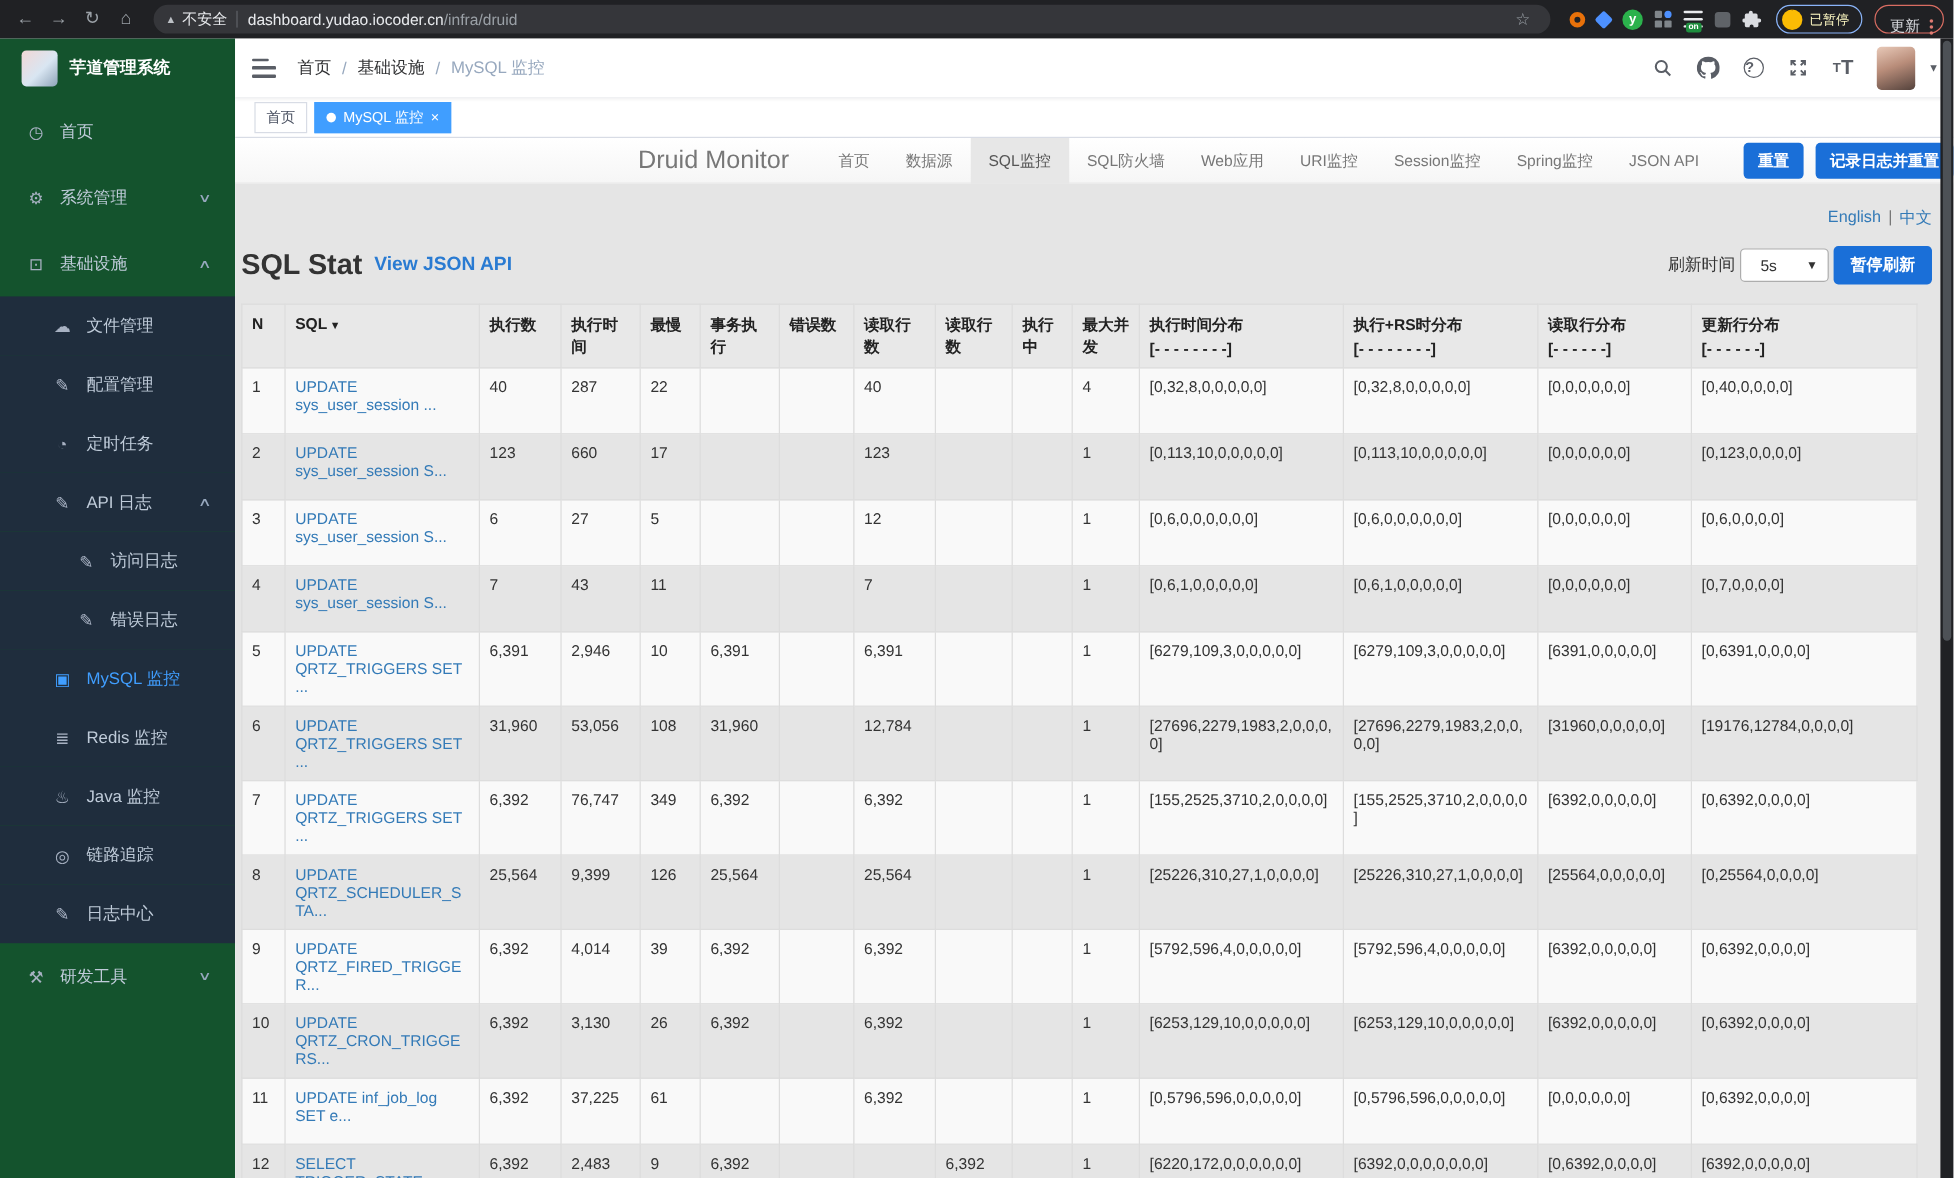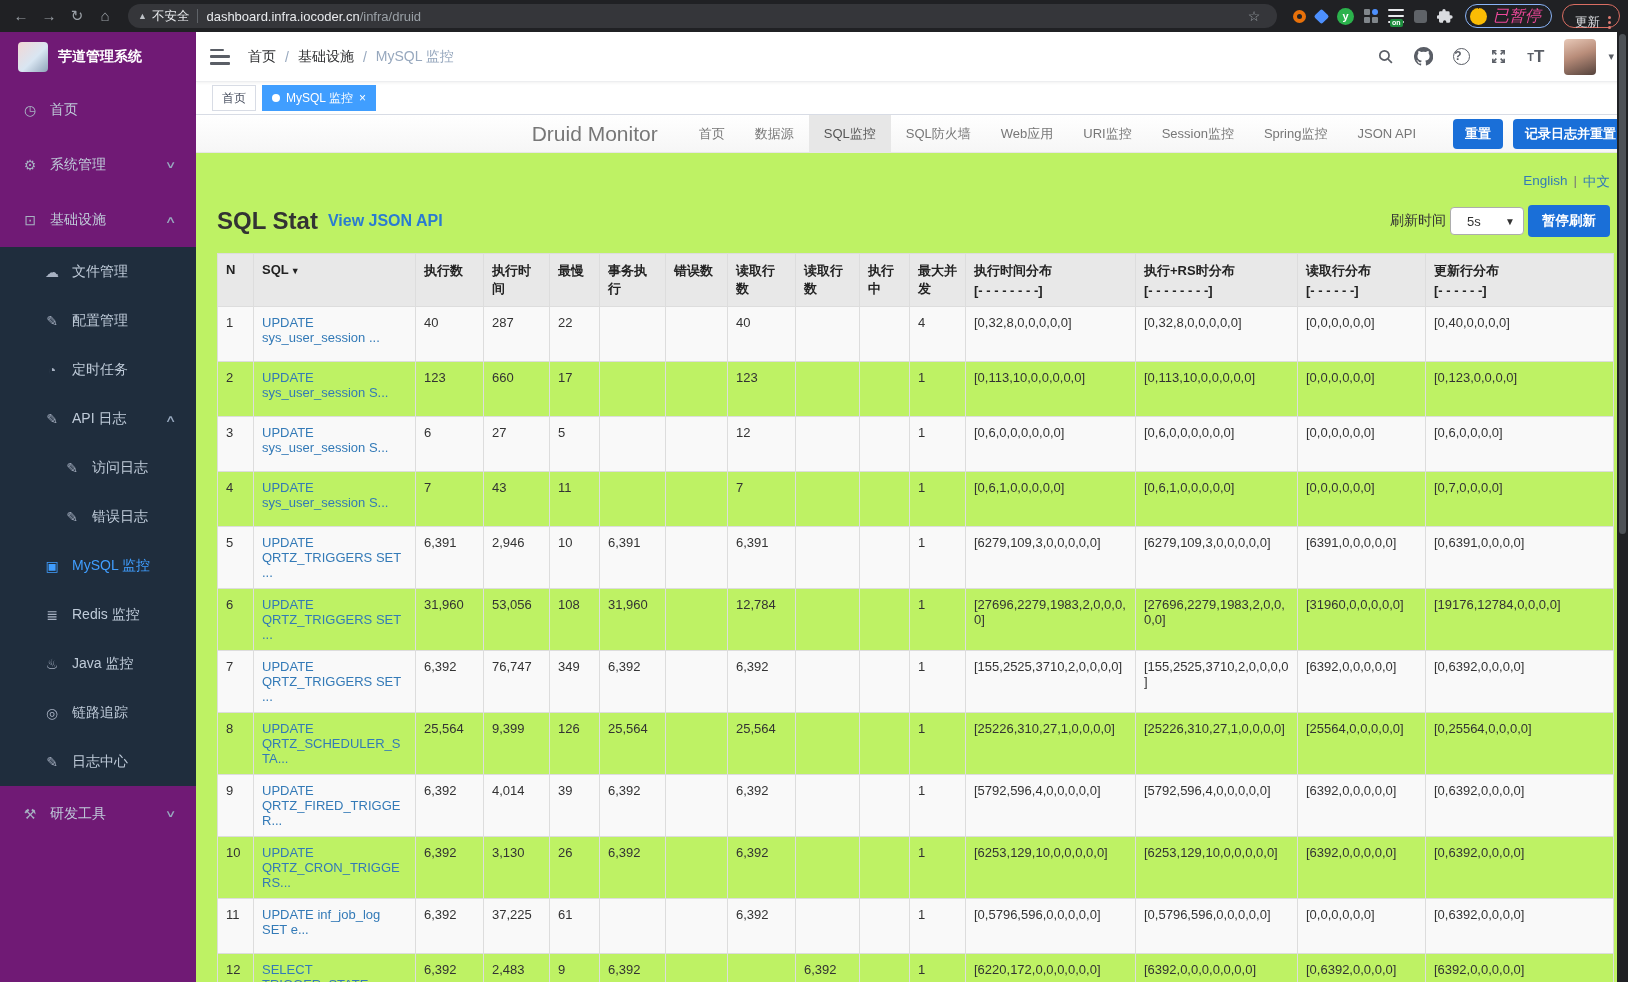--- a/index.html
+++ b/index.html
@@ -24,31 +24,31 @@
   .ext-squares { width:14px; height:14px; display:grid; grid-template-columns:6px 6px; grid-template-rows:6px 6px; gap:2px; }
   .ext-squares i { background:#80868b; border-radius:1px; }
   .ext-squares i.blue { background:#4d90fe; border-radius:50%; }
   .ext-list { position:relative; width:16px; height:14px; display:flex; flex-direction:column; justify-content:space-between; }
   .ext-list i { height:2px; background:#e8eaed; border-radius:1px; }
   .ext-on { position:absolute; bottom:-4px; left:2px; background:#1e8e3e; color:#fff; font-size:7px; font-weight:bold; padding:0 2px; border-radius:2px; line-height:8px; }
   .ext-dim { width:13px; height:13px; background:#5f6368; border-radius:3px; }
   .paused-pill { display:flex; align-items:center; gap:6px; border:1px solid #8ab4f8; border-radius:13px; height:24px; padding:0 10px 0 4px; margin-left:4px; flex:0 0 auto; }
   .paused-emoji { width:17px; height:17px; background:#fbbc04; border-radius:50%; position:relative; }
   .paused-emoji::after { content:"˙˙"; position:absolute; top:-1px; left:3px; color:#5f3b00; font-size:10px; letter-spacing:1px; }
-  .paused-label { color:#ec4899; font-size:16px; white-space:nowrap;font-style:italic; }
+  .paused-label { color:#fef9c3; font-size:11px; white-space:nowrap; }
   .update-pill { display:flex; align-items:center; gap:8px; border:1px solid #d96d62; border-radius:13px; height:24px; padding:12px 8px 0 12px; margin-left:8px; flex:0 0 auto; }
   .update-label { color:#dadce0; font-size:12.5px; white-space:nowrap; }
   .dots-v { display:flex; flex-direction:column; gap:2px; }
   .dots-v i { width:3px; height:3px; border-radius:50%; background:#e07b72; }
 
   
   .app { display:flex; height:950px; }
 
   
-  .sidebar { width:196px; background:#701a75; flex:0 0 auto; color:#bfcbd9; overflow:hidden; }
+  .sidebar { width:196px; background:#14532d; flex:0 0 auto; color:#bfcbd9; overflow:hidden; }
   .logo-row { height:50px; display:flex; align-items:center; padding-left:18px; gap:10px; }
   .logo-img { width:30px; height:30px; border-radius:4px; background:linear-gradient(135deg,#f2d7d5 0%,#d9e6f2 55%,#8ea3b8 100%); flex:0 0 auto; }
   .logo-title { color:#fff; font-size:14px; font-weight:bold; white-space:nowrap; }
   .sb-item { height:49px; display:flex; align-items:center; font-size:14px; cursor:pointer; position:relative; }
   .sb-item.lvl0 { height:55px; padding-left:22px; }
   .sb-item.lvl1 { padding-left:44px; background:#1f2d3d; }
   .sb-item.lvl2 { padding-left:64px; background:#1f2d3d; }
   .sb-icon { width:16px; text-align:center; margin-right:12px; font-size:14px; color:#a7b1c2; flex:0 0 auto; }
   .sb-label { white-space:nowrap; }
   .sb-chevron { position:absolute; right:22px; font-size:10px; color:#97a8be; transform:scaleX(1.6); }
@@ -86,21 +86,21 @@
 
   
   .druid-nav { height:38px; background:linear-gradient(#ffffff,#f6f6f6); border-bottom:1px solid #e7e7e7; display:flex; align-items:center; justify-content:flex-end; flex:0 0 auto; }
   .druid-brand { font-size:21px; color:#777; margin-right:26px; white-space:nowrap; font-weight:400; }
   .druid-tab { height:38px; display:flex; align-items:center; padding:0 15px; font-size:13px; color:#777; cursor:pointer; white-space:nowrap; }
   .druid-tab.active { background:#e7e7e7; color:#555; }
   .druid-btns { display:flex; gap:10px; margin-left:22px; }
   .druid-btn { background:#1a6fd8; color:#fff; font-size:13px; font-weight:bold; border:none; border-radius:4px; padding:6px 12px; cursor:pointer; white-space:nowrap; }
 
   
-  .content { flex:1 1 auto; background:#bef264; padding:0 18px 0 21px; overflow:hidden; position:relative; }
+  .content { flex:1 1 auto; background:#e5e5e5; padding:0 18px 0 5px; overflow:hidden; position:relative; }
   .lang-row { display:flex; justify-content:flex-end; gap:6px; padding-top:20px; font-size:13.5px; }
   .lang-link { color:#337ab7; cursor:pointer; }
   .lang-sep { color:#777; }
   .title-row { display:flex; align-items:center; margin-top:14px; }
   .page-title { font-size:24px; font-weight:bold; color:#333; }
   .title-link { font-size:16px; font-weight:bold; color:#2a7bd2; margin-left:10px; cursor:pointer; }
   .refresh-ctrls { margin-left:auto; display:flex; align-items:center; gap:4px; }
   .refresh-label { font-size:14px; color:#333; }
   .refresh-select { width:74px; height:28px; border:1px solid #adadad; border-radius:4px; background:#fff; display:flex; align-items:center; justify-content:space-between; padding:0 8px 0 16px; font-size:13px; color:#333; cursor:pointer; }
   .refresh-select .sel-caret { font-size:10px; color:#333; }
@@ -127,21 +127,21 @@
 
   <div class="browser-bar">
     <span class="b-ico">←</span>
     <span class="b-ico">→</span>
     <span class="b-ico">↻</span>
     <span class="b-ico">⌂</span>
     <div class="url-pill">
       <span class="warn-tri">▲</span>
       <span class="secure-label">不安全</span>
       <span class="url-sep"></span>
-      <span class="url-host">dashboard.infra.iocoder.cn</span>
+      <span class="url-host">dashboard.yudao.iocoder.cn</span>
       <span class="url-path">/infra/druid</span>
       <span class="url-star b-ico">☆</span>
     </div>
     <div class="ext-tray">
       <span class="ext-donut"></span>
       <span class="ext-gem"></span>
       <span class="ext-green">y</span>
       <span class="ext-squares">
           <i></i>
           <i class="blue"></i>

